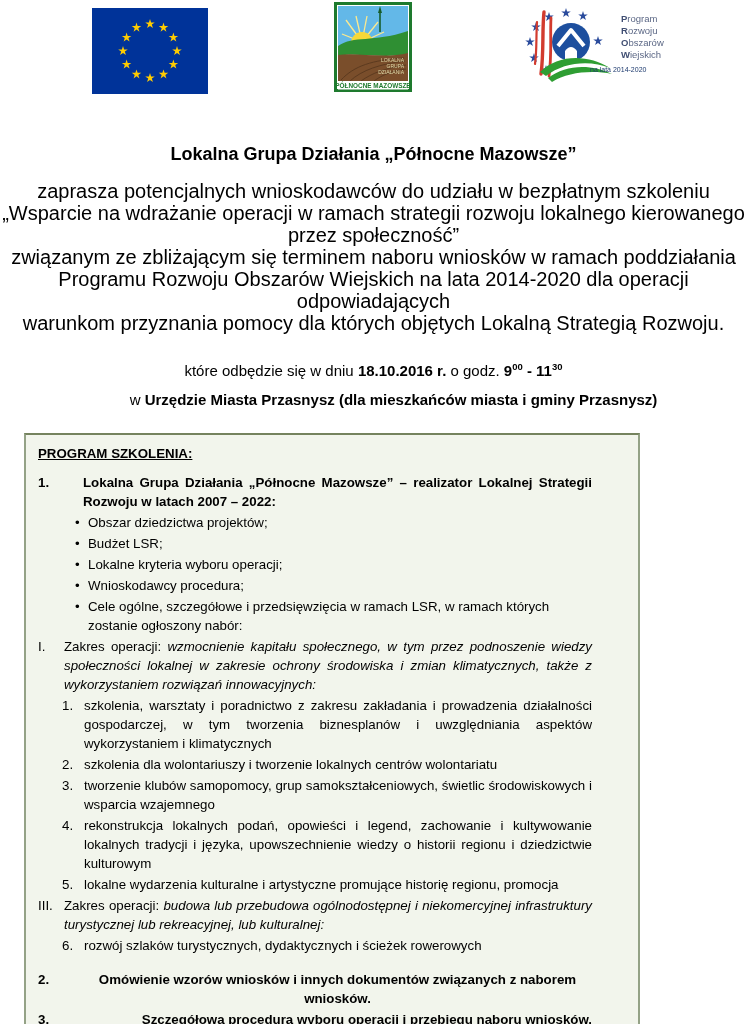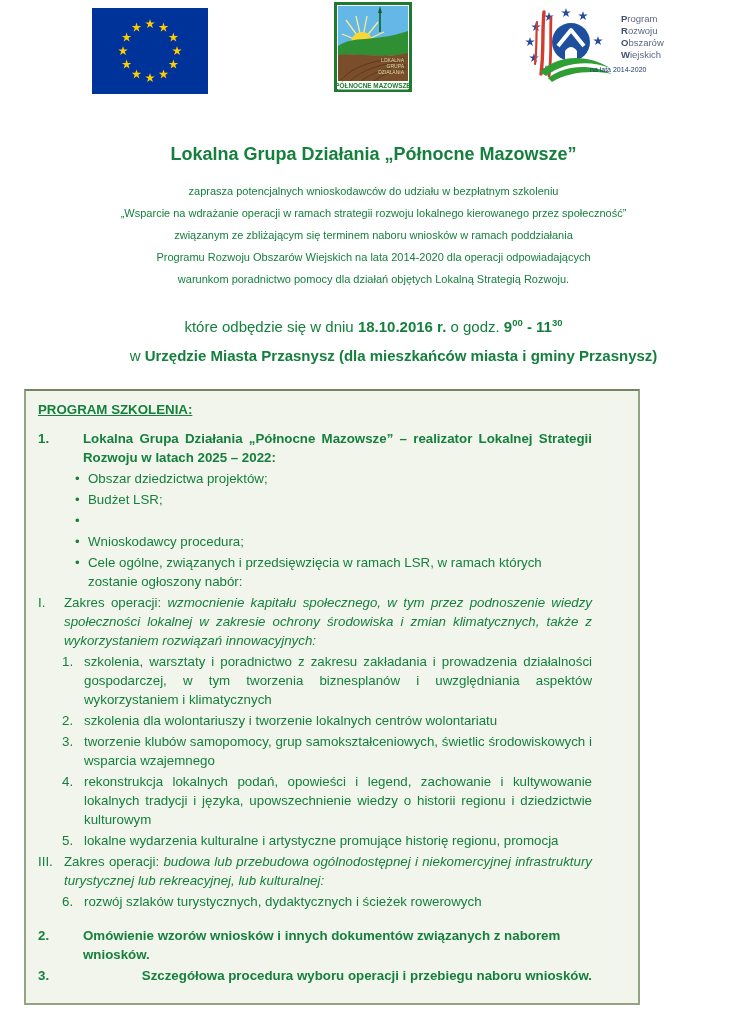--- a/index.html
+++ b/index.html
@@ -1,24 +1,24 @@
 <!DOCTYPE html>
 <html><head>
 <meta charset="utf-8">
 <style>
   html,body{margin:0;padding:0;background:#ffffff;}
   .page{position:relative;width:747px;height:1024px;background:#ffffff;
-        font-family:"Liberation Sans",sans-serif;color:#15803d;overflow:hidden;}
+        font-family:"Liberation Sans",sans-serif;color:#000000;overflow:hidden;}
   .logos{position:relative;height:104px;}
   .logo{position:absolute;}
   .logo-eu{left:92px;top:8px;}
   .logo-lgd{left:334px;top:2px;}
   .logo-prow{left:518px;top:8px;}
   .title{text-align:center;font-size:18px;font-weight:bold;margin-top:40px;}
-  .intro{text-align:center;font-size:11px;line-height:22px;margin-top:15px;}
+  .intro{text-align:center;font-size:20px;line-height:22px;margin-top:15px;}
   .schedule{text-align:center;font-size:15px;margin-top:27px;}
   .schedule sup{font-size:9.5px;}
   .location{text-align:center;font-size:15px;margin-top:12px;padding-left:40px;}
   .program-box{box-sizing:border-box;margin:25px 0 0 24px;width:616px;
         background:#f2f5ec;border:2px solid #94a286;border-top-color:#75835e;
         padding:9px 46px 16px 12px;font-size:13.3px;line-height:19px;}
   .prog-heading{font-weight:bold;text-decoration:underline;margin:0 0 10px 0;}
   .row{display:flex;margin:2px 0;}
   .row .num{flex:0 0 45px;}
   .row .txt{flex:1 1 auto;text-align:justify;}
@@ -131,57 +131,58 @@
     </div>
   </div>
 
   <div class="title">Lokalna Grupa Działania „Północne Mazowsze”</div>
 
   <div class="intro">
     <div>zaprasza potencjalnych wnioskodawców do udziału w bezpłatnym szkoleniu</div>
     <div>„Wsparcie na wdrażanie operacji w ramach strategii rozwoju lokalnego kierowanego przez społeczność”</div>
     <div>związanym ze zbliżającym się terminem naboru wniosków w ramach poddziałania</div>
     <div>Programu Rozwoju Obszarów Wiejskich na lata 2014-2020 dla operacji odpowiadających</div>
-    <div>warunkom poradnictwo pomocy dla działań objętych Lokalną Strategią Rozwoju.</div>
+    <div>warunkom przyznania pomocy dla których objętych Lokalną Strategią Rozwoju.</div>
   </div>
 
   <div class="schedule">
     <span>które odbędzie się w dniu </span><b>18.10.2016 r.</b><span> o godz. </span><b><span>9</span><sup>00</sup><span> - </span><span>11</span><sup>30</sup></b>
   </div>
 
   <div class="location">
     <span>w </span><b>Urzędzie Miasta Przasnysz (dla mieszkańców miasta i gminy Przasnysz)</b>
   </div>
 
   <div class="program-box">
     <div class="prog-heading">PROGRAM SZKOLENIA:</div>
 
     <div class="row main-item">
       <span class="num">1.</span>
-      <span class="txt">Lokalna Grupa Działania „Północne Mazowsze” – realizator Lokalnej Strategii Rozwoju w latach 2025 – 2022:</span>
+      <span class="txt">Lokalna Grupa Działania „Północne Mazowsze” – realizator Lokalnej Strategii Rozwoju w latach 2007 – 2022:</span>
     </div>
 
     <div class="bullet-row">
       <span class="dot">•</span>
       <span class="txt">Obszar dziedzictwa projektów;</span>
     </div>
     <div class="bullet-row">
       <span class="dot">•</span>
       <span class="txt">Budżet LSR;</span>
     </div>
     <div class="bullet-row">
       <span class="dot">•</span>
+      <span class="txt">Lokalne kryteria wyboru operacji;</span>
     </div>
     <div class="bullet-row">
       <span class="dot">•</span>
       <span class="txt">Wnioskodawcy procedura;</span>
     </div>
     <div class="bullet-row">
       <span class="dot">•</span>
-      <span class="txt">Cele ogólne, związanych i przedsięwzięcia w ramach LSR, w ramach których zostanie ogłoszony nabór:</span>
+      <span class="txt">Cele ogólne, szczegółowe i przedsięwzięcia w ramach LSR, w ramach których zostanie ogłoszony nabór:</span>
     </div>
 
     <div class="section-row">
       <span class="num">I.</span>
       <span class="txt"><span>Zakres operacji: </span><i>wzmocnienie kapitału społecznego, w tym przez podnoszenie wiedzy społeczności lokalnej w zakresie ochrony środowiska i zmian klimatycznych, także z wykorzystaniem rozwiązań innowacyjnych:</i></span>
     </div>
     <div class="sub-row">
       <span class="num">1.</span>
       <span class="txt">szkolenia, warsztaty i poradnictwo z zakresu zakładania i prowadzenia działalności gospodarczej, w tym tworzenia biznesplanów i uwzględniania aspektów wykorzystaniem i klimatycznych</span>
     </div>
@@ -208,21 +209,21 @@
       <span class="txt"><span>Zakres operacji: </span><i>budowa lub przebudowa ogólnodostępnej i niekomercyjnej infrastruktury turystycznej lub rekreacyjnej, lub kulturalnej:</i></span>
     </div>
     <div class="sub-row">
       <span class="num">6.</span>
       <span class="txt">rozwój szlaków turystycznych, dydaktycznych i ścieżek rowerowych</span>
     </div>
 
     <div class="bottom-items">
       <div class="row">
         <span class="num">2.</span>
-        <span class="txt" style="text-align:left">Omówienie wzorów wniosków i innych dokumentów związanych z naborem wniosków.</span>
+        <span class="txt" style="text-align:center">Omówienie wzorów wniosków i innych dokumentów związanych z naborem wniosków.</span>
       </div>
       <div class="row">
         <span class="num">3.</span>
         <span class="txt" style="text-align:right">Szczegółowa procedura wyboru operacji i przebiegu naboru wniosków.</span>
       </div>
     </div>
   </div>
 
   <div class="contact">
     <div>Lokalna Grupa Działania „Północne Mazowsze”</div>

